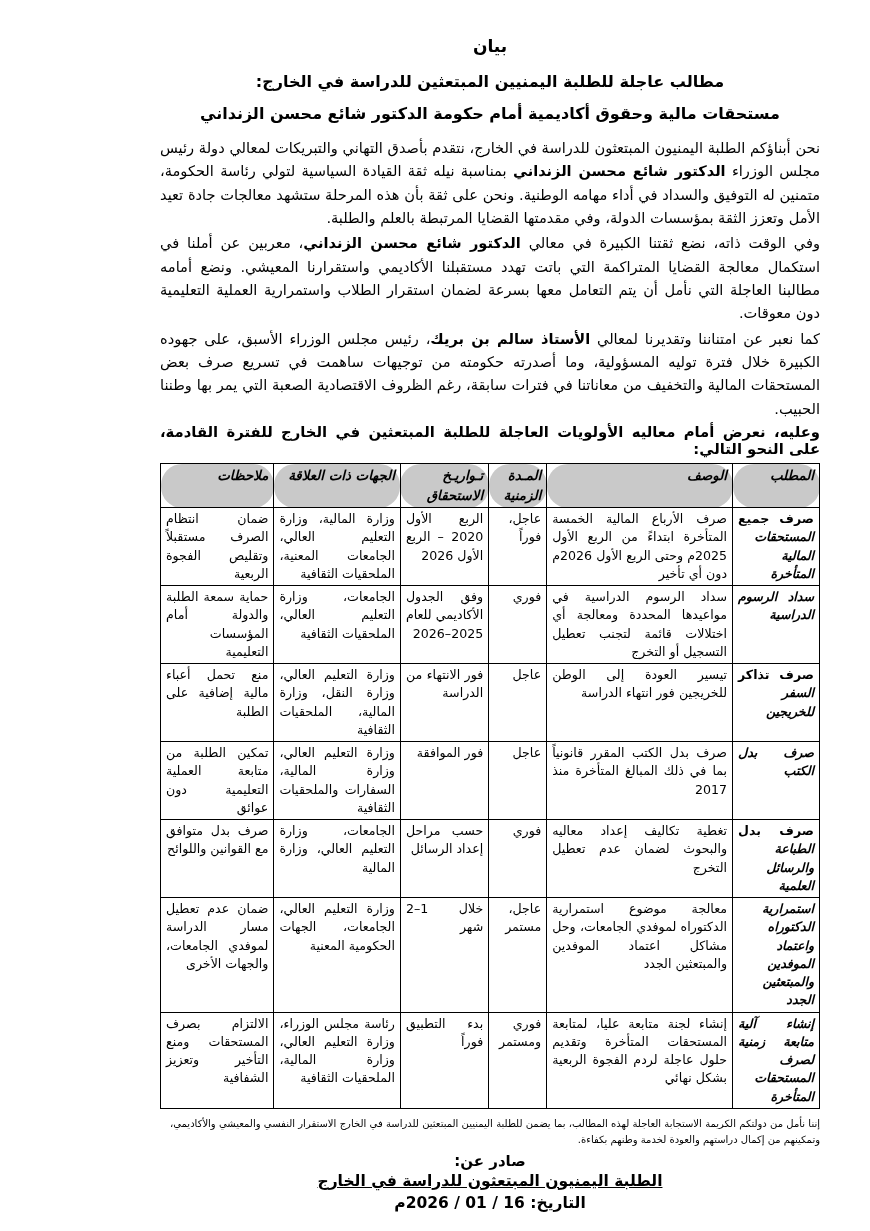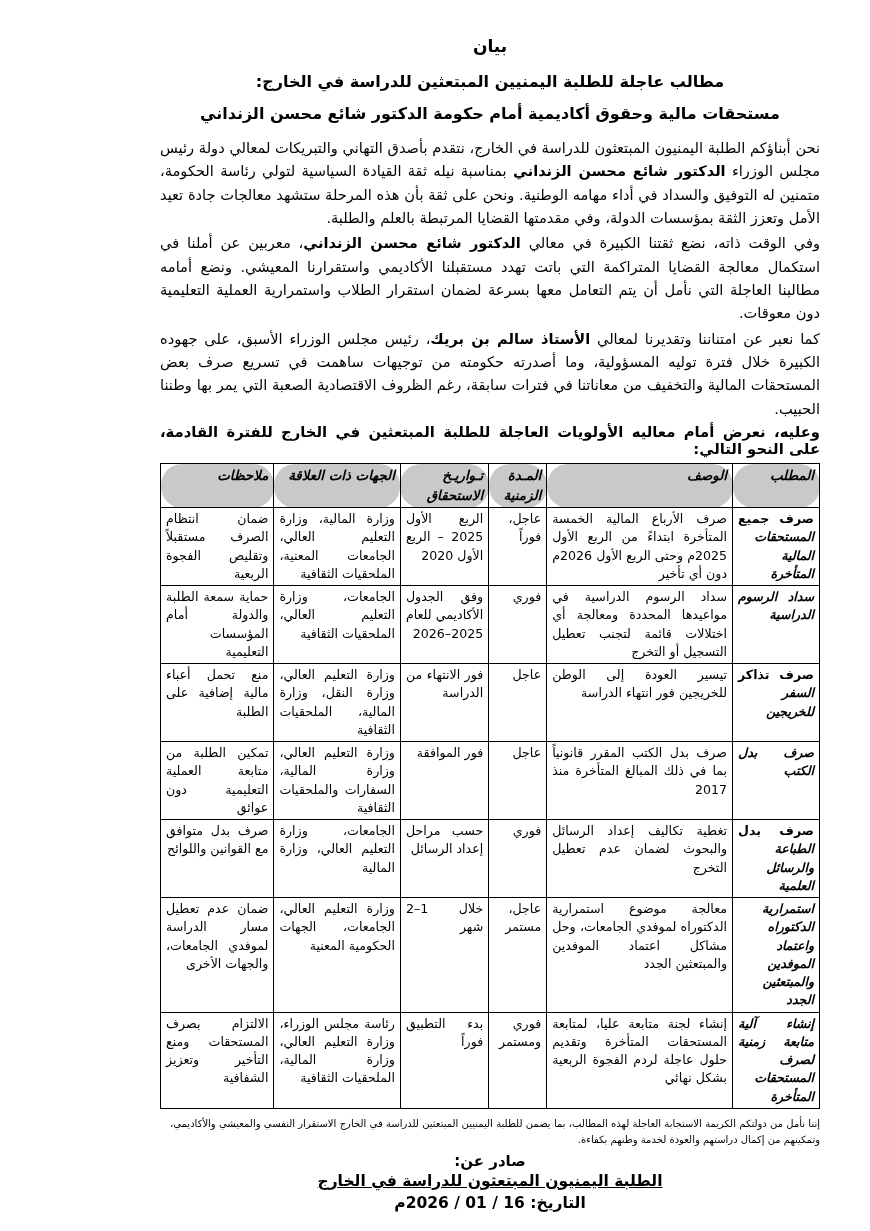--- a/index.html
+++ b/index.html
@@ -60,21 +60,21 @@
           <th class="col-tawarikh">تـواريـخ الاستحقاق</th>
           <th class="col-jihat">الجهات ذات العلاقة</th>
           <th class="col-mulahazat">ملاحظات</th>
         </tr>
       </thead>
     <tbody id="table-body">
         <tr>
           <td class="col-matlab"><span class="seg-b">صرف جميع </span><span class="seg-i">المستحقات المالية المتأخرة</span></td>
           <td class="col-wasf">صرف الأرباع المالية الخمسة المتأخرة ابتداءً من الربع الأول 2025م وحتى الربع الأول 2026م دون أي تأخير</td>
           <td class="col-mudda">عاجل، فوراً</td>
-          <td class="col-tawarikh">الربع الأول 2025 – الربع الأول 2020</td>
+          <td class="col-tawarikh">الربع الأول 2020 – الربع الأول 2026</td>
           <td class="col-jihat">وزارة المالية، وزارة التعليم العالي، الجامعات المعنية، الملحقيات الثقافية</td>
           <td class="col-mulahazat">ضمان انتظام الصرف مستقبلاً وتقليص الفجوة الربعية</td>
         </tr>
         <tr>
           <td class="col-matlab"><span class="seg-i">سداد الرسوم الدراسية</span></td>
           <td class="col-wasf">سداد الرسوم الدراسية في مواعيدها المحددة ومعالجة أي اختلالات قائمة لتجنب تعطيل التسجيل أو التخرج</td>
           <td class="col-mudda">فوري</td>
           <td class="col-tawarikh">وفق الجدول الأكاديمي للعام 2025–2026</td>
           <td class="col-jihat">الجامعات، وزارة التعليم العالي، الملحقيات الثقافية</td>
           <td class="col-mulahazat">حماية سمعة الطلبة والدولة أمام المؤسسات التعليمية</td>
@@ -90,21 +90,21 @@
         <tr>
           <td class="col-matlab"><span class="seg-i">صرف بدل الكتب</span></td>
           <td class="col-wasf">صرف بدل الكتب المقرر قانونياً بما في ذلك المبالغ المتأخرة منذ 2017</td>
           <td class="col-mudda">عاجل</td>
           <td class="col-tawarikh">فور الموافقة</td>
           <td class="col-jihat">وزارة التعليم العالي، وزارة المالية، السفارات والملحقيات الثقافية</td>
           <td class="col-mulahazat">تمكين الطلبة من متابعة العملية التعليمية دون عوائق</td>
         </tr>
         <tr>
           <td class="col-matlab"><span class="seg-b">صرف بدل </span><span class="seg-i">الطباعة والرسائل العلمية</span></td>
-          <td class="col-wasf">تغطية تكاليف إعداد الرسائل والبحوث لضمان عدم تعطيل التخرج</td>
+          <td class="col-wasf">تغطية تكاليف إعداد معاليه والبحوث لضمان عدم تعطيل التخرج</td>
           <td class="col-mudda">فوري</td>
           <td class="col-tawarikh">حسب مراحل إعداد الرسائل</td>
           <td class="col-jihat">الجامعات، وزارة التعليم العالي، وزارة المالية</td>
           <td class="col-mulahazat">صرف بدل متوافق مع القوانين واللوائح</td>
         </tr>
         <tr>
           <td class="col-matlab"><span class="seg-i">استمرارية الدكتوراه واعتماد الموفدين والمبتعثين الجدد</span></td>
           <td class="col-wasf">معالجة موضوع استمرارية الدكتوراه لموفدي الجامعات، وحل مشاكل اعتماد الموفدين والمبتعثين الجدد</td>
           <td class="col-mudda">عاجل، مستمر</td>
           <td class="col-tawarikh">خلال 1–2 شهر</td>

